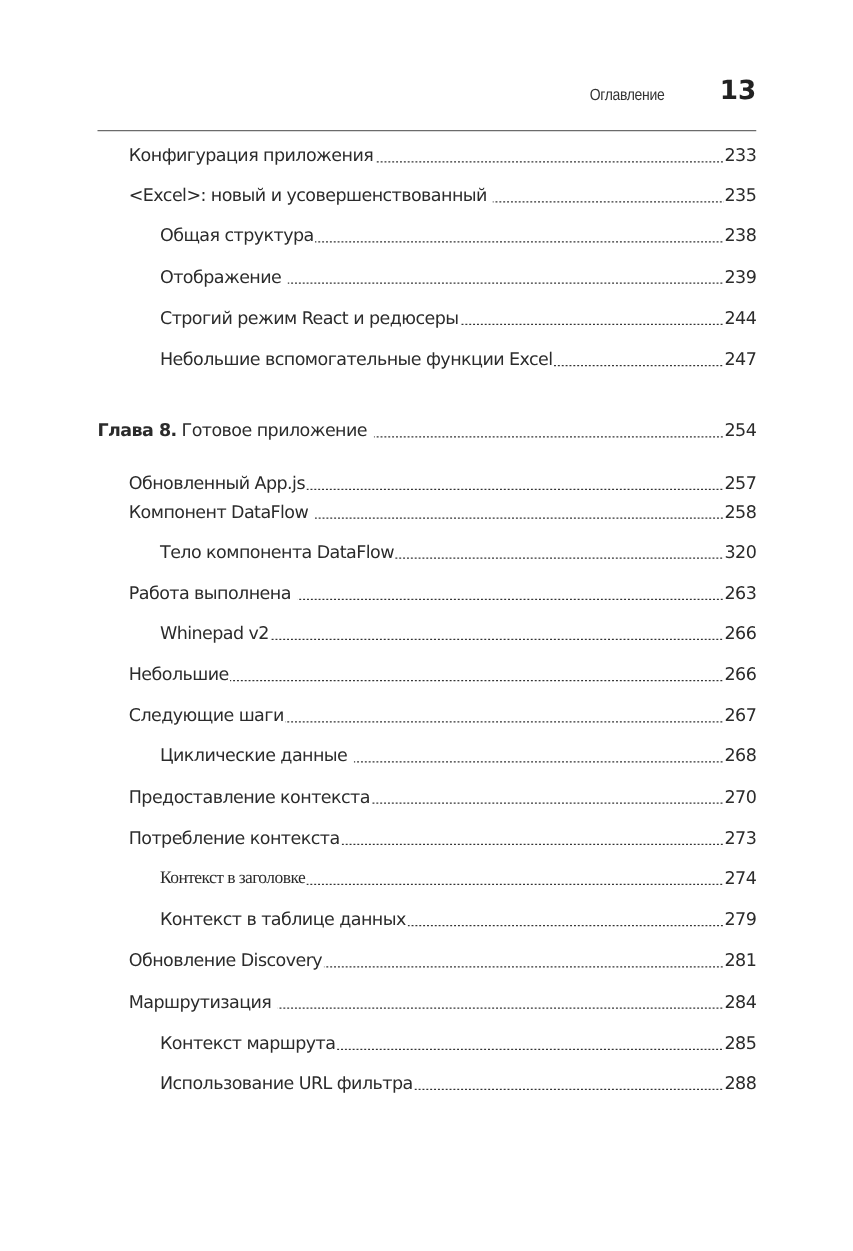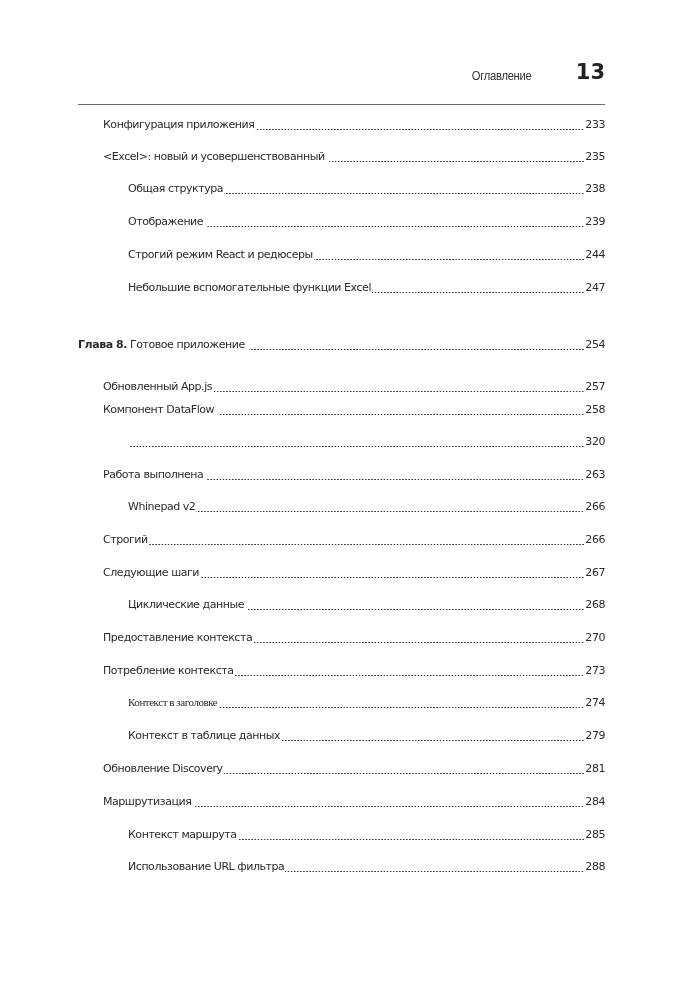--- a/index.html
+++ b/index.html
@@ -6,21 +6,21 @@
     body { width: 682px; height: 1001px; position: relative; overflow: hidden;
            font-family: "DejaVu Sans", "Liberation Sans", sans-serif; color: #231f20; }
     .header { position: absolute; left: 78px; top: 60px; width: 527px; height: 44px;
               border-bottom: 1.5px solid #6b6b6b; }
     .header-title { position: absolute; right: 74px; top: 8px; font-size: 13px; color: #333;
                     font-family: "Liberation Sans", sans-serif; letter-spacing: -0.3px; transform: scaleX(0.86); transform-origin: right center; }
     .header-page { position: absolute; right: 0; top: 0px; font-size: 21px; font-weight: bold; color: #222;
                    font-family: "DejaVu Sans", sans-serif; }
     .toc { position: absolute; left: 0; top: 0; width: 682px; }
     .entry { position: absolute; right: 77px; height: 22px; display: flex; align-items: flex-end;
-             font-size: 11px; line-height: 18px; font-family: "DejaVu Sans", sans-serif;
+             font-size: 14px; line-height: 18px; font-family: "DejaVu Sans", sans-serif;
              letter-spacing: -0.45px; color: #2b2b2b; }
     .entry .title { white-space: nowrap; flex: 0 0 auto; }
     .entry .title b { font-weight: bold; }
     .entry .leader { flex: 1 1 auto; overflow: hidden; white-space: nowrap; margin: 0 1px 3px 1px;
                      height: 12px; position: relative; }
     .entry .leader::after { content: ""; position: absolute; left: 0; right: 0; bottom: 1px; height: 1.3px;
                             background-image: radial-gradient(circle, #333 0.7px, transparent 0.8px);
                             background-size: 3.1px 1.3px; background-repeat: repeat-x; background-position: right bottom; }
     .entry .page { flex: 0 0 auto; white-space: nowrap; }
     .lvl-0 { left: 78px; }
@@ -75,35 +75,36 @@
       <span class="title"><span style="white-space: pre;">Обновленный App.js</span></span>
       <span class="leader"></span>
       <span class="page">257</span>
     </div>
     <div class="entry lvl-1" style="top: 397px; align-items: flex-end;">
       <span class="title"><span style="white-space: pre;">Компонент DataFlow </span></span>
       <span class="leader"></span>
       <span class="page">258</span>
     </div>
     <div class="entry lvl-2" style="top: 429px;">
+      <span class="title"><span style="white-space: pre;">Тело компонента DataFlow</span></span>
       <span class="leader"></span>
       <span class="page">320</span>
     </div>
     <div class="entry lvl-1" style="top: 462px;">
       <span class="title"><span style="white-space: pre;">Работа выполнена </span></span>
       <span class="leader"></span>
       <span class="page">263</span>
     </div>
     <div class="entry lvl-2" style="top: 494px;">
       <span class="title"><span style="white-space: pre;">Whinepad v2</span></span>
       <span class="leader"></span>
       <span class="page">266</span>
     </div>
     <div class="entry lvl-1" style="top: 527px;">
-      <span class="title"><span style="white-space: pre;">Строгий</span></span>
+      <span class="title"><span style="white-space: pre;">Небольшие</span></span>
       <span class="leader"></span>
       <span class="page">266</span>
     </div>
     <div class="entry lvl-1" style="top: 560px;">
       <span class="title"><span style="white-space: pre;">Следующие шаги</span></span>
       <span class="leader"></span>
       <span class="page">267</span>
     </div>
     <div class="entry lvl-2" style="top: 592px;">
       <span class="title"><span style="white-space: pre;">Циклические данные </span></span>

